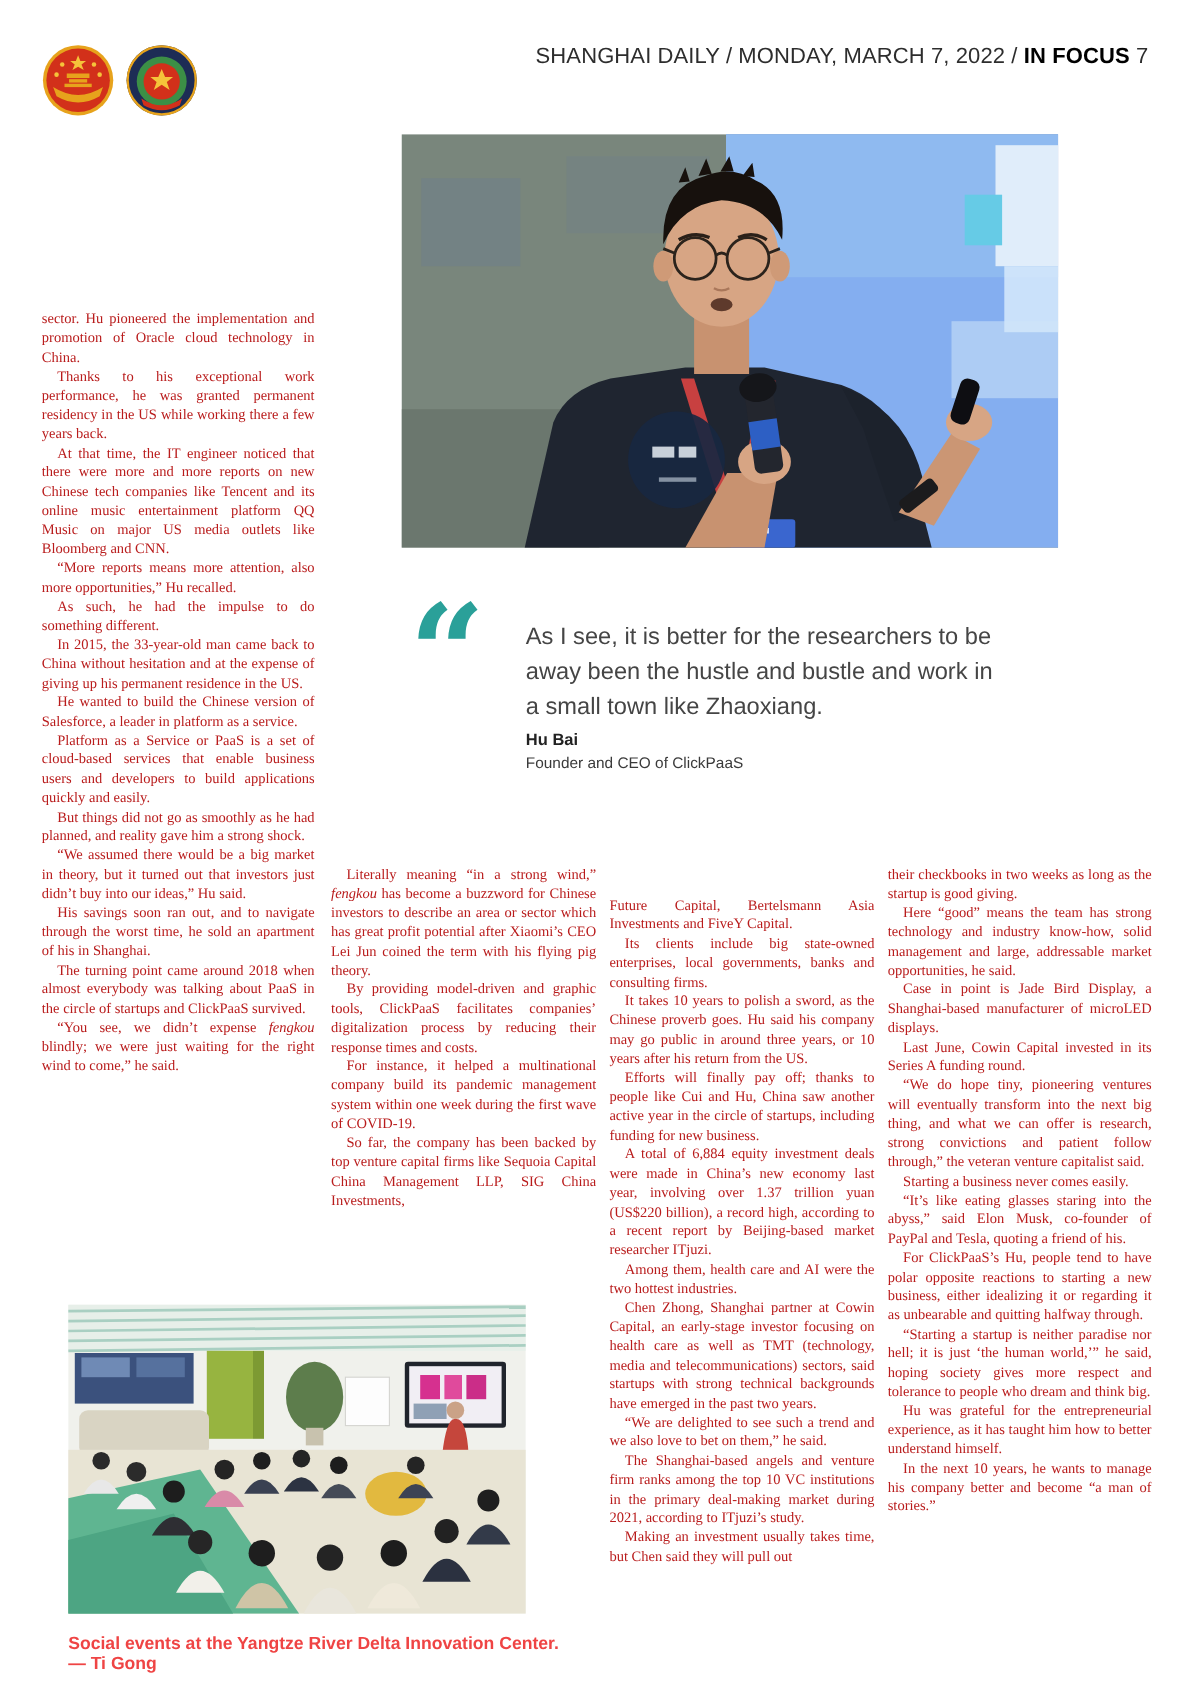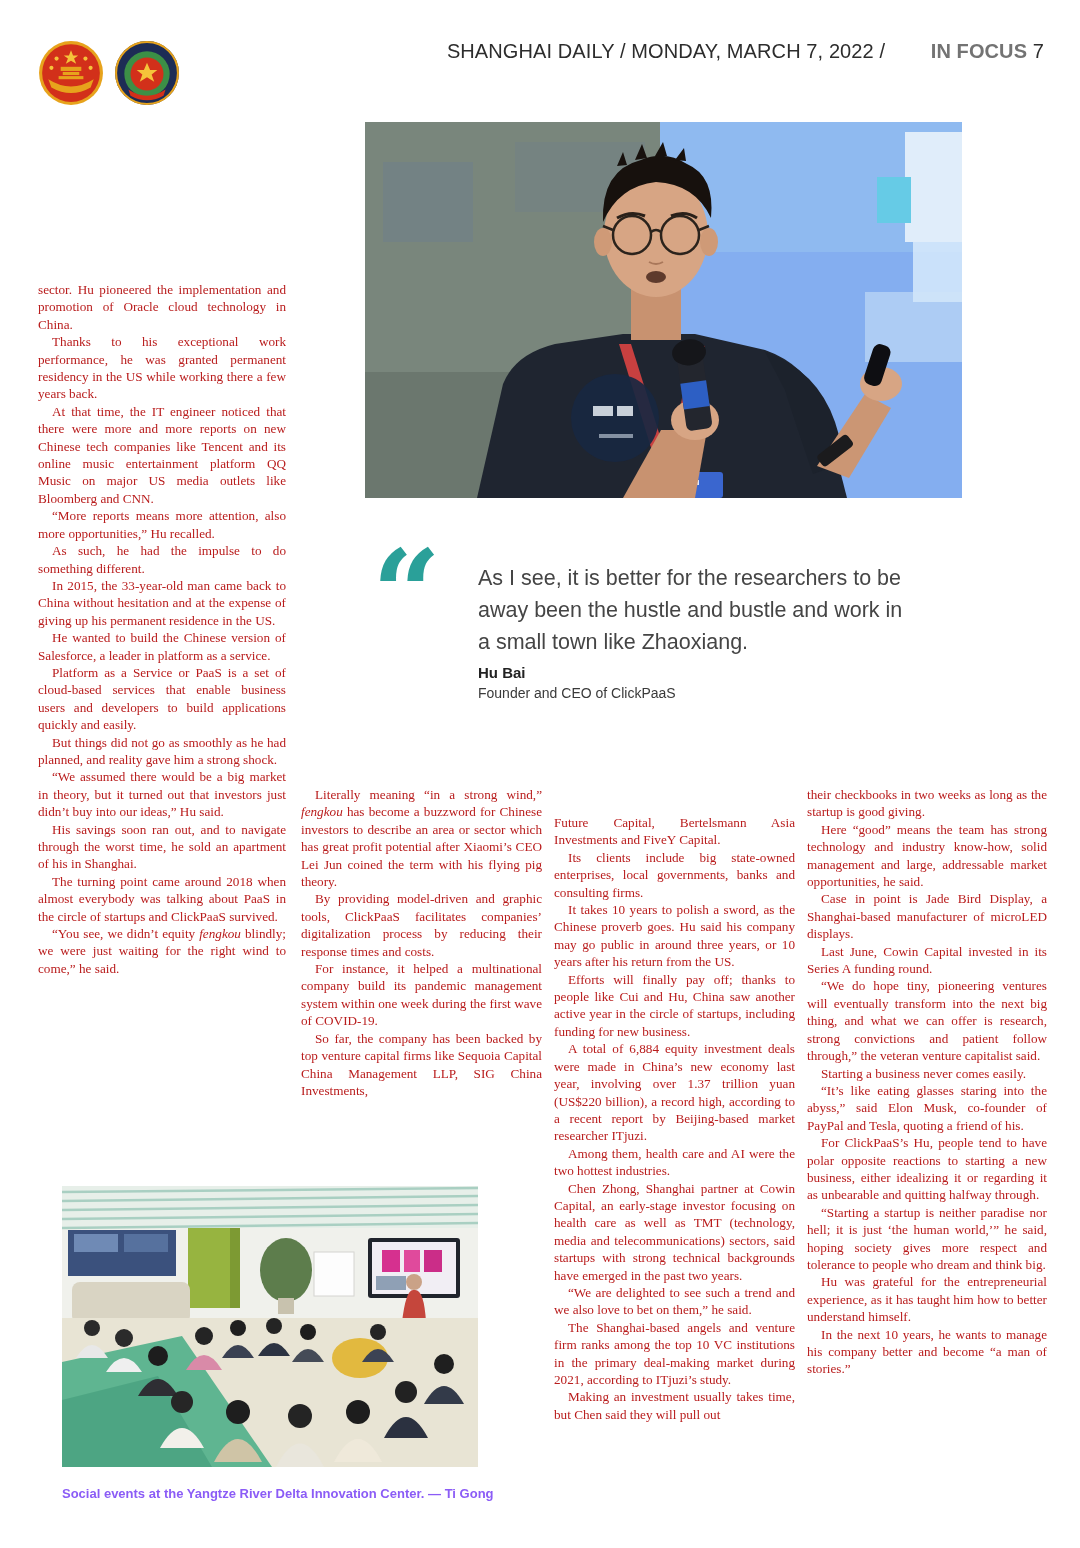--- a/index.html
+++ b/index.html
@@ -3,21 +3,21 @@
 <meta charset="utf-8">
 <style>
   * { margin:0; padding:0; box-sizing:border-box; }
   html,body { background:#ffffff; }
   body { width:1080px; height:1548px; position:relative; font-family:"Liberation Serif", serif; }
   .page { position:absolute; inset:0; background:#ffffff; overflow:hidden; }
 
   
   .masthead { position:absolute; top:40px; right:36px; font-family:"Liberation Sans", sans-serif;
               font-size:20px; letter-spacing:0.1px; color:#2d2d2d; white-space:nowrap; }
-  .masthead .bold { font-weight:bold; color:#737373;margin-left:40px; }
+  .masthead .bold { font-weight:bold; color:#000000; }
 
   
   .emblems { position:absolute; left:38px; top:40px; display:flex; gap:10px; }
   .emblem { width:66px; height:66px; display:block; }
 
   
   .photo-main { position:absolute; left:365px; top:122px; width:597px; height:376px; display:block; }
   .photo-social { position:absolute; left:62px; top:1186px; width:416px; height:281px; display:block; }
 
   
@@ -36,21 +36,21 @@
          color:#b91c1c; overflow:hidden; }
   .col p { text-indent:14px; }
   .col.no-first-indent p:first-child { text-indent:0; }
   #col1 { left:38px;  top:281px; width:248px; height:860px; }
   #col2 { left:301px; top:786px; width:241px; height:362px; }
   #col3 { left:554px; top:786px; width:241px; height:752px;margin-top:28px; }
   #col4 { left:807px; top:786px; width:240px; height:752px; }
 
   
   .caption { position:absolute; left:62px; top:1486px; width:450px; font-family:"Liberation Sans", sans-serif;
-             font-size:13px; font-weight:bold; color:#8b5cf6; }
+             font-size:16px; font-weight:bold; color:#ef4444; }
 </style>
 </head>
 <body>
 
 <div class="page">
 
   <div class="masthead">
     <span>SHANGHAI DAILY / MONDAY, MARCH 7, 2022 / </span><span class="bold">IN FOCUS</span><span> 7</span>
   </div>
 
@@ -153,21 +153,21 @@
       <p><span>At that time, the IT engineer noticed that there were more and more reports on new Chinese tech companies like Tencent and its online music entertainment platform QQ Music on major US media outlets like Bloomberg and CNN.</span></p>
       <p><span>“More reports means more attention, also more opportunities,” Hu recalled.</span></p>
       <p><span>As such, he had the impulse to do something different.</span></p>
       <p><span>In 2015, the 33-year-old man came back to China without hesitation and at the expense of giving up his permanent residence in the US.</span></p>
       <p><span>He wanted to build the Chinese version of Salesforce, a leader in platform as a service.</span></p>
       <p><span>Platform as a Service or PaaS is a set of cloud-based services that enable business users and developers to build applications quickly and easily.</span></p>
       <p><span>But things did not go as smoothly as he had planned, and reality gave him a strong shock.</span></p>
       <p><span>“We assumed there would be a big market in theory, but it turned out that investors just didn’t buy into our ideas,” Hu said.</span></p>
       <p><span>His savings soon ran out, and to navigate through the worst time, he sold an apartment of his in Shanghai.</span></p>
       <p><span>The turning point came around 2018 when almost everybody was talking about PaaS in the circle of startups and ClickPaaS survived.</span></p>
-      <p><span>“You see, we didn’t equity </span><i>fengkou</i><span> blindly; we were just waiting for the right wind to come,” he said.</span></p>
+      <p><span>“You see, we didn’t expense </span><i>fengkou</i><span> blindly; we were just waiting for the right wind to come,” he said.</span></p>
     </div>
   <div id="col2" class="col">
       <p><span>Literally meaning “in a strong wind,” </span><i>fengkou</i><span> has become a buzzword for Chinese investors to describe an area or sector which has great profit potential after Xiaomi’s CEO Lei Jun coined the term with his flying pig theory.</span></p>
       <p><span>By providing model-driven and graphic tools, ClickPaaS facilitates companies’ digitalization process by reducing their response times and costs.</span></p>
       <p><span>For instance, it helped a multinational company build its pandemic management system within one week during the first wave of COVID-19.</span></p>
       <p><span>So far, the company has been backed by top venture capital firms like Sequoia Capital China Management LLP, SIG China Investments,</span></p>
     </div>
   <div id="col3" class="col no-first-indent">
       <p><span>Future Capital, Bertelsmann Asia Investments and FiveY Capital.</span></p>
       <p><span>Its clients include big state-owned enterprises, local governments, banks and consulting firms.</span></p>

